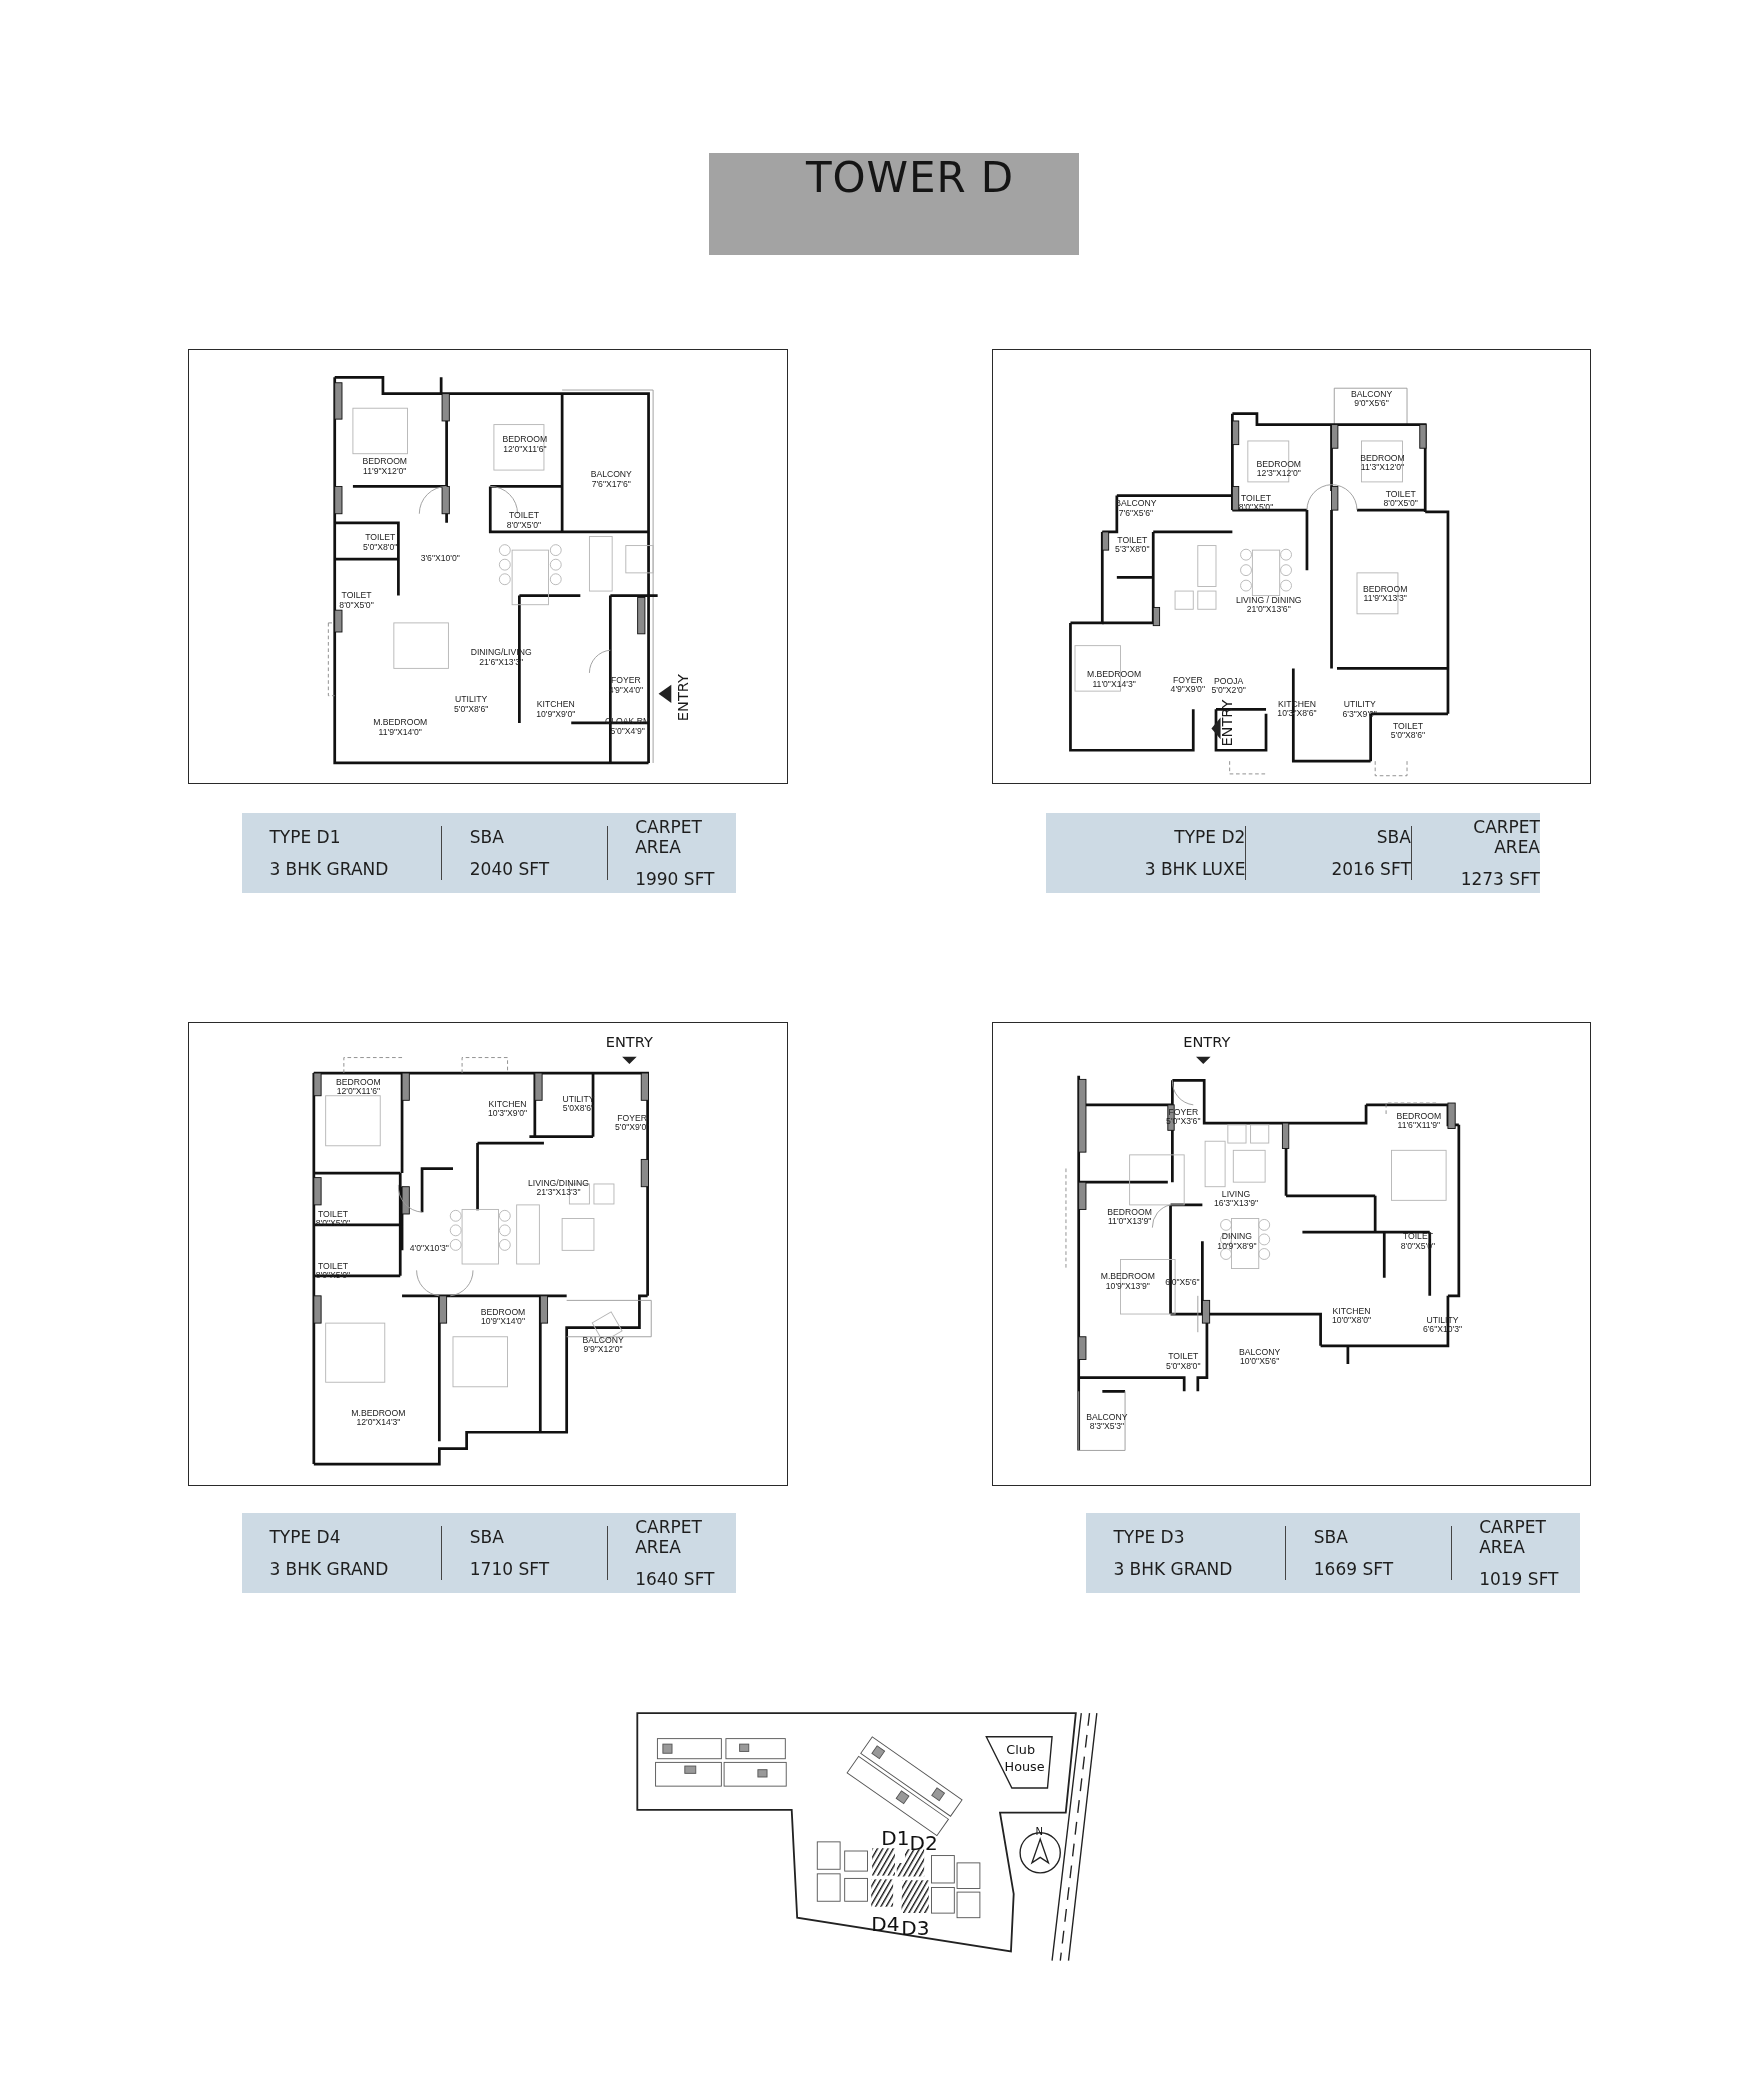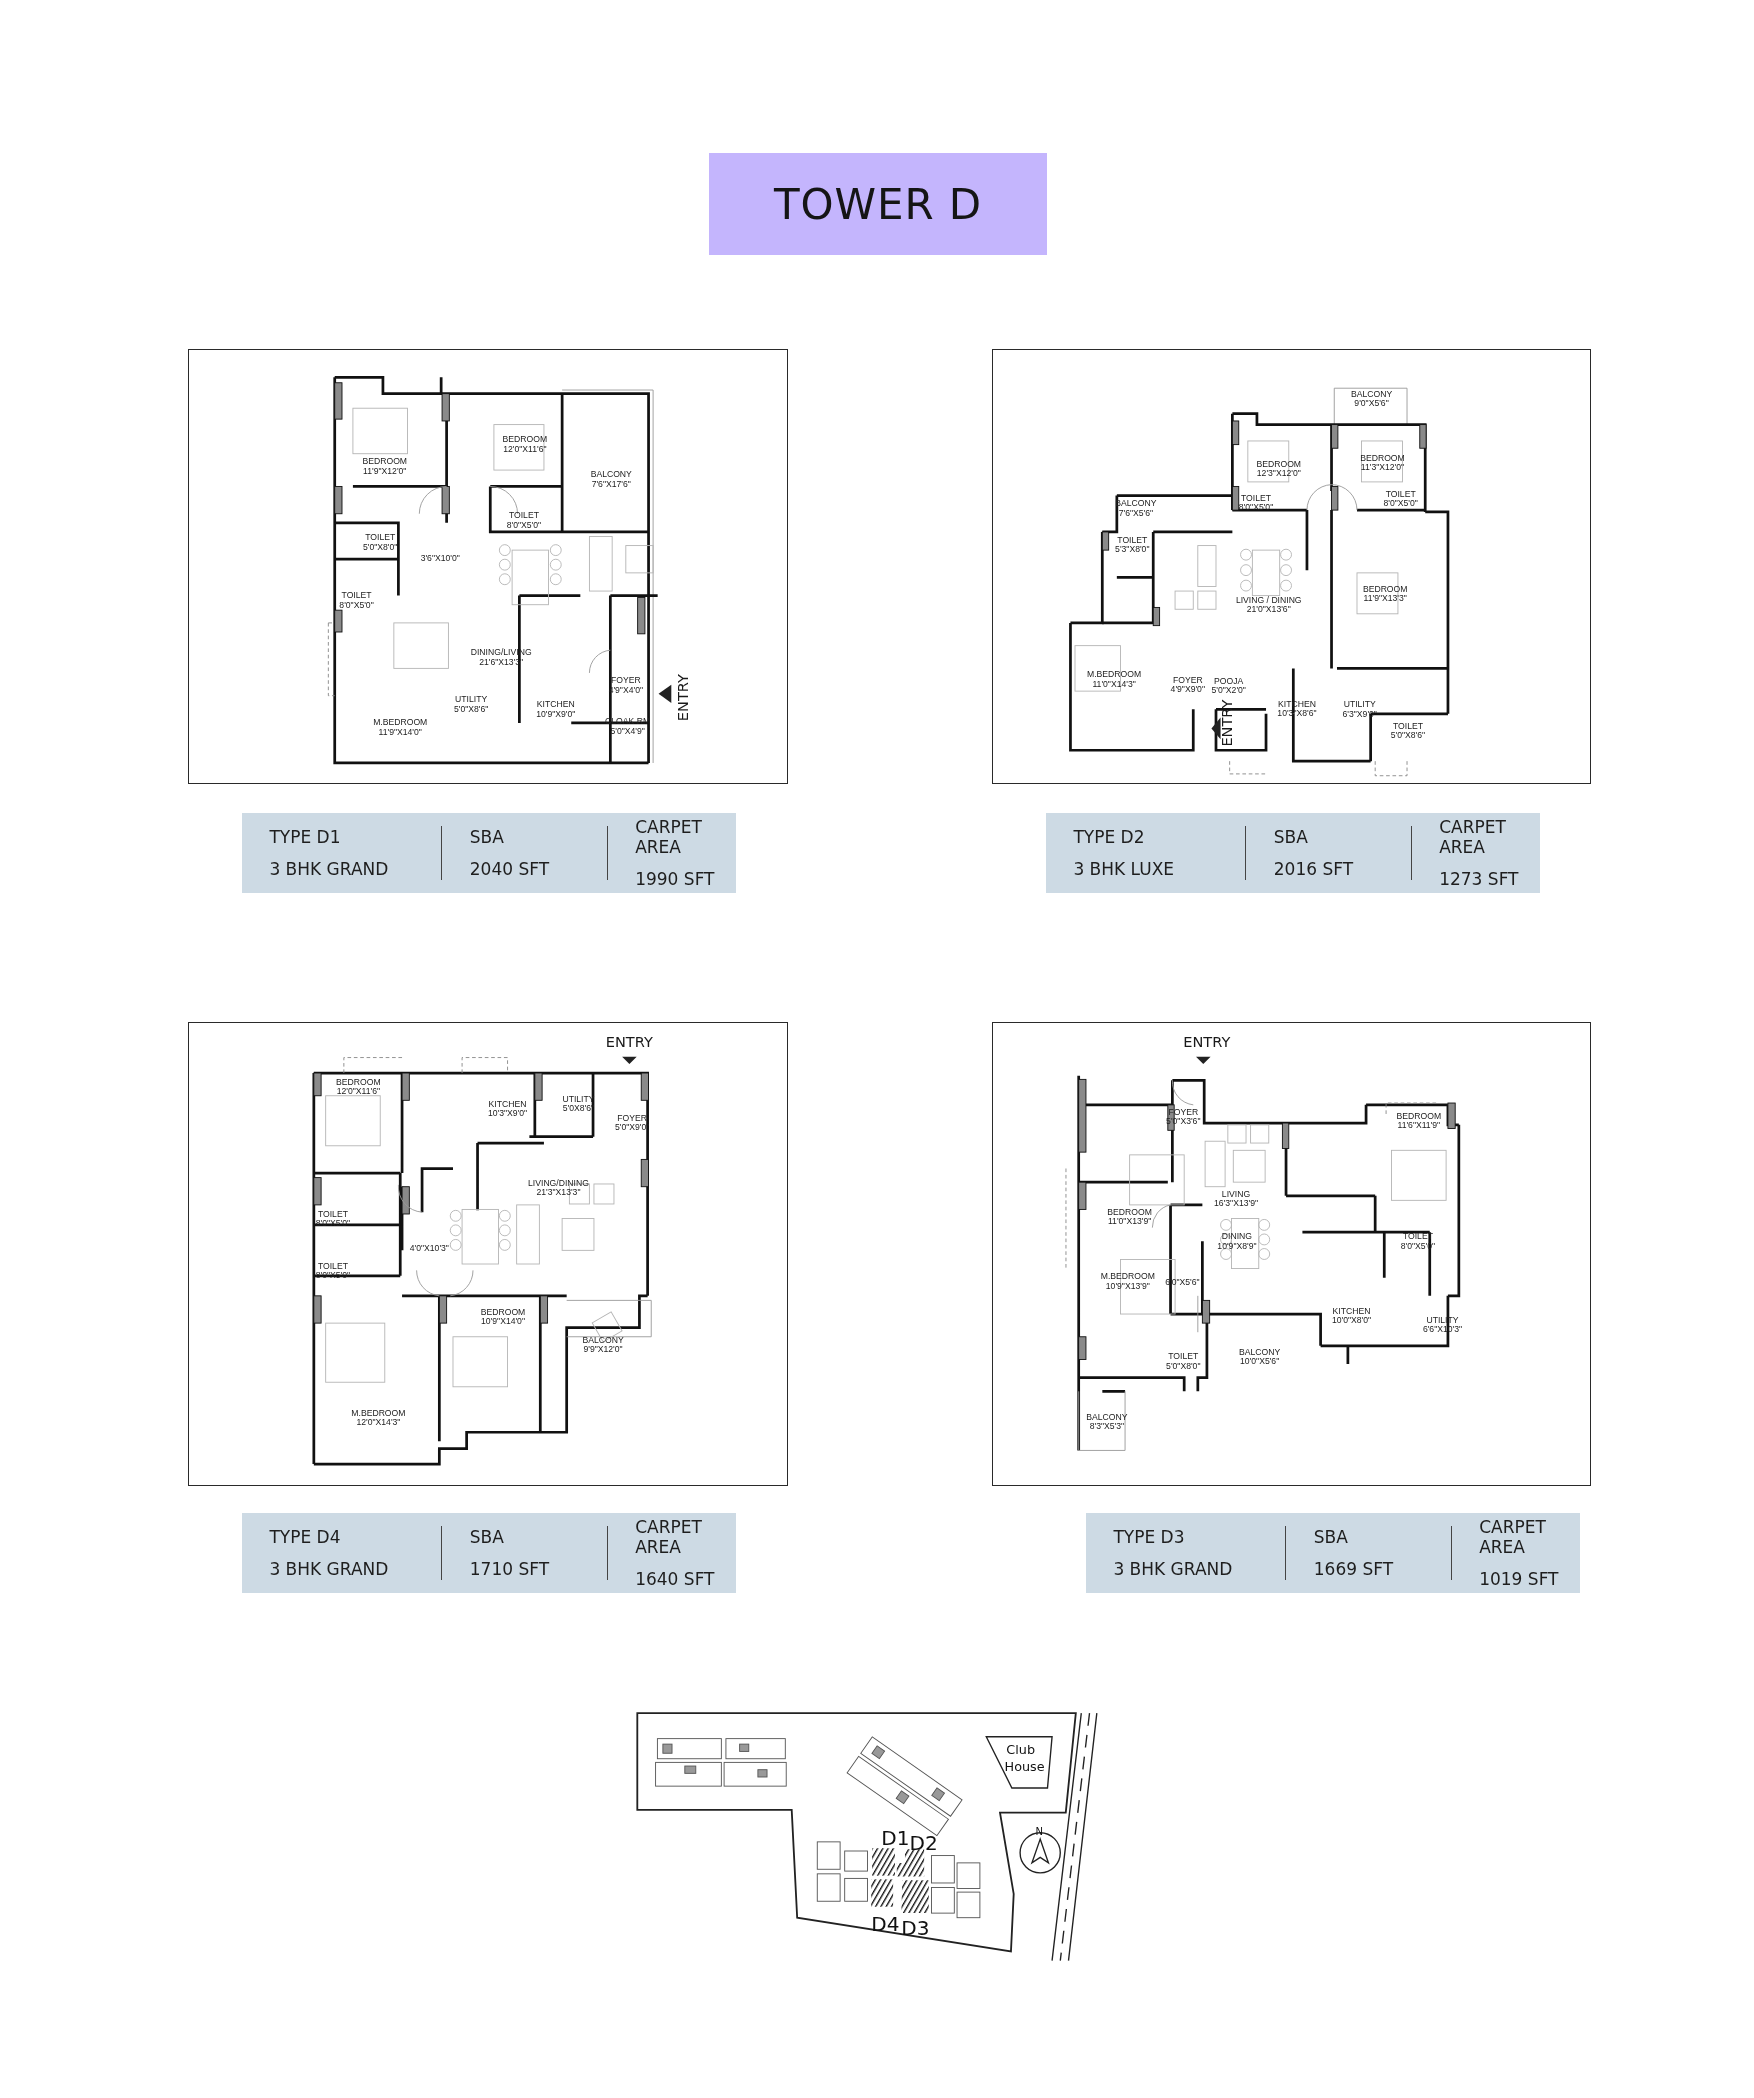--- a/index.html
+++ b/index.html
@@ -1,19 +1,19 @@
 <!DOCTYPE html>
 <html style="font-size:14.6px"><head>
 <meta charset="utf-8">
 <style>
   html, body { margin: 0; padding: 0; background: #ffffff; }
   body { width: 1754px; height: 2099px; position: relative; overflow: hidden;
          font-family: "Liberation Sans", "DejaVu Sans", sans-serif; color: #1a1a1a; }
   .title-box { position: absolute; left: 709px; top: 153px; width: 338px; height: 102px;
-               background: #c4b5fd; display: flex; align-items: center; justify-content: center; }
+               background: #a3a3a3; display: flex; align-items: flex-start; justify-content: center; padding-left: 32px; }
   .title-box span { font-family: "DejaVu Sans", sans-serif; font-size: 42px; letter-spacing: 0.9px; color: #151515; font-weight: 400; }
   .frame { position: absolute; border: 1.8px solid #2a2a2a; background: #fff; box-sizing: border-box; }
   .frame svg { position: absolute; left: 0; top: 0; width: 100%; height: 100%; }
   .info { position: absolute; height: 80px; background: #cddae4; display: flex; box-sizing: border-box; padding: 12.8px 0; }
   .info .col { display: flex; flex-direction: column; justify-content: center; gap: 12.8px;
                font-family: "DejaVu Sans", sans-serif; font-size: 17px; color: #1e1e1e; padding-left: 27.4px; }
   .info .col.c1 { width: 172px; }
   .info .col.c2 { width: 137px; border-left: 1.8px solid #444; }
   .info .col.c3 { flex: 1; border-left: 1.8px solid #444; }
   .room { font-family: "Liberation Sans", sans-serif; font-size: 9.5px; fill: #222; text-anchor: middle; }
@@ -170,21 +170,21 @@
     <text class="room" x="334" y="402">10'3"X8'6"</text>
     <text class="room" x="403" y="393">UTILITY</text>
     <text class="room" x="403" y="403">6'3"X9'0"</text>
     <text class="room" x="456" y="417">TOILET</text>
     <text class="room" x="456" y="427">5'0"X8'6"</text>
     <path d="M240,416 L250,404 L250,428 Z" fill="#222"></path>
     <text class="entry" transform="translate(263,436) rotate(-90)">ENTRY</text>
   </svg>
 </div>
 
-<div class="info" style="left:1046px; top:813px; width:494px;">
+<div class="info" style="left:1046px; top:813px; width:494px;text-align:right;">
   <div class="col c1">
       <span>TYPE D2</span>
       <span>3 BHK LUXE</span>
     </div>
   <div class="col c2">
       <span>SBA</span>
       <span>2016 SFT</span>
     </div>
   <div class="col c3">
       <span>CARPET AREA</span>

